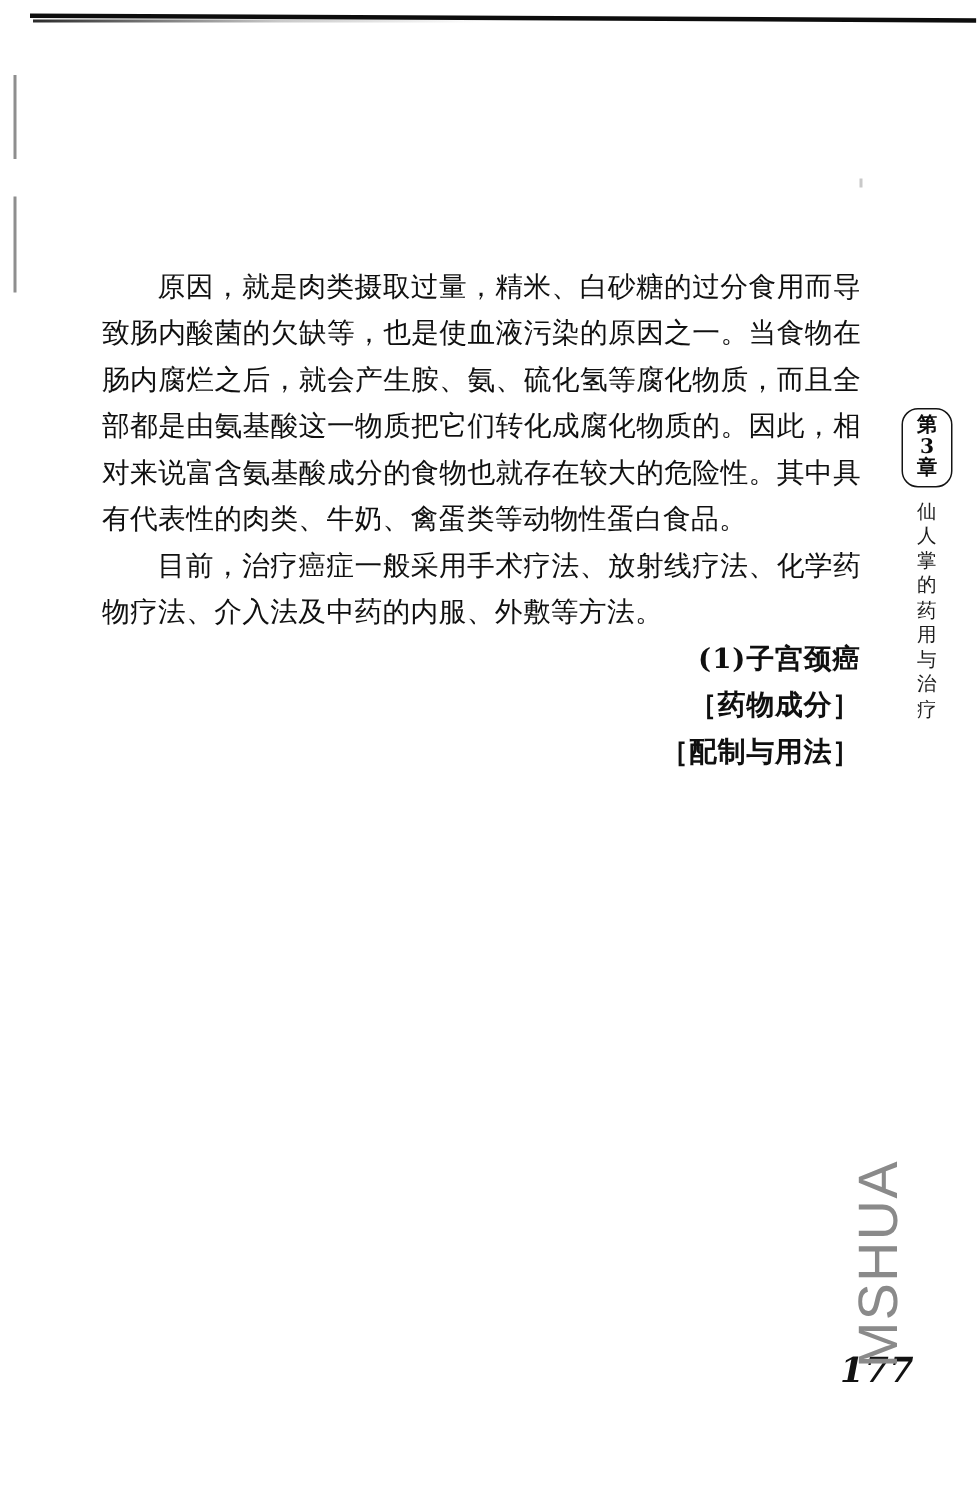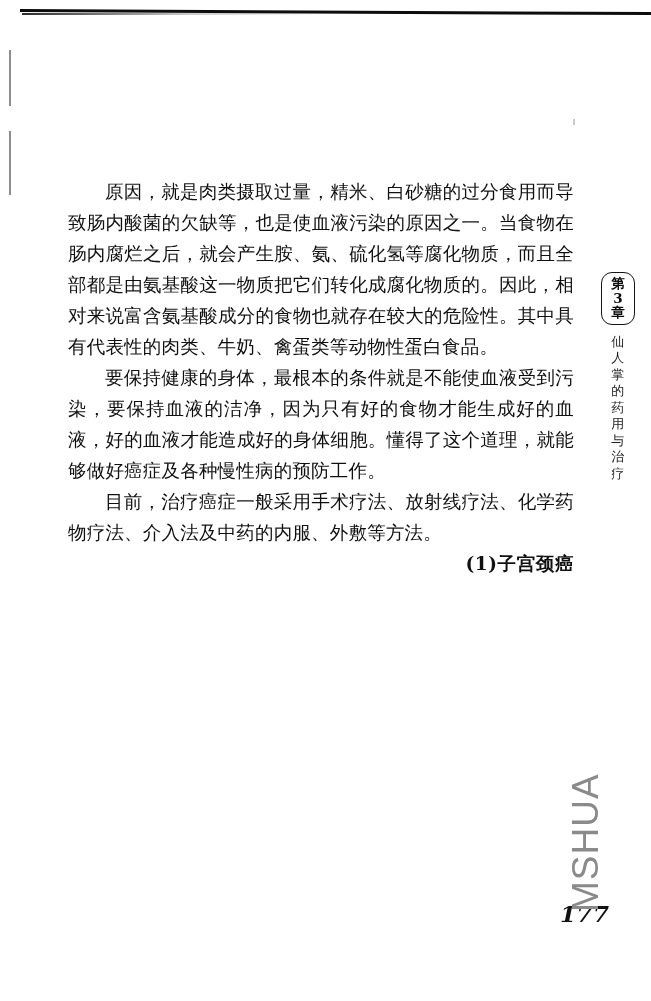--- a/index.html
+++ b/index.html
@@ -160,23 +160,24 @@
 
   <div class="top-rule"></div>
   <div class="top-rule-fuzz"></div>
 
   <div class="edge-tick t1"></div>
   <div class="edge-tick t2"></div>
   <div class="speck"></div>
 
   <div id="body-text">
     <p class="para indent">原因，就是肉类摄取过量，精米、白砂糖的过分食用而导致肠内酸菌的欠缺等，也是使血液污染的原因之一。当食物在肠内腐烂之后，就会产生胺、氨、硫化氢等腐化物质，而且全部都是由氨基酸这一物质把它们转化成腐化物质的。因此，相对来说富含氨基酸成分的食物也就存在较大的危险性。其中具有代表性的肉类、牛奶、禽蛋类等动物性蛋白食品。</p>
-    <p class="para indent">要保持健康的身体，最根本的条件就是不能使血液受到污染，要保持血液的洁净，因为只有好的食物才能生成好的血液，好的血液才能造成好的身体细胞。懂得了这个道理，就能够做好癌症及各种慢性病的预防工作。</p>
     <p class="para indent">目前，治疗癌症一般采用手术疗法、放射线疗法、化学药物疗法、介入法及中药的内服、外敷等方法。</p>
     <p class="para heading">(1)子宫颈癌</p>
+    <p class="para heading">［药物成分］</p>
+    <p class="para heading">［配制与用法］</p>
   </div>
 
   <div id="chapter-tab">
     <div class="tab-box">
       <span class="tab-box-line">第</span>
       <span class="tab-box-line">3</span>
       <span class="tab-box-line">章</span>
     </div>
     <div class="tab-vtext">
       <span>仙</span>

